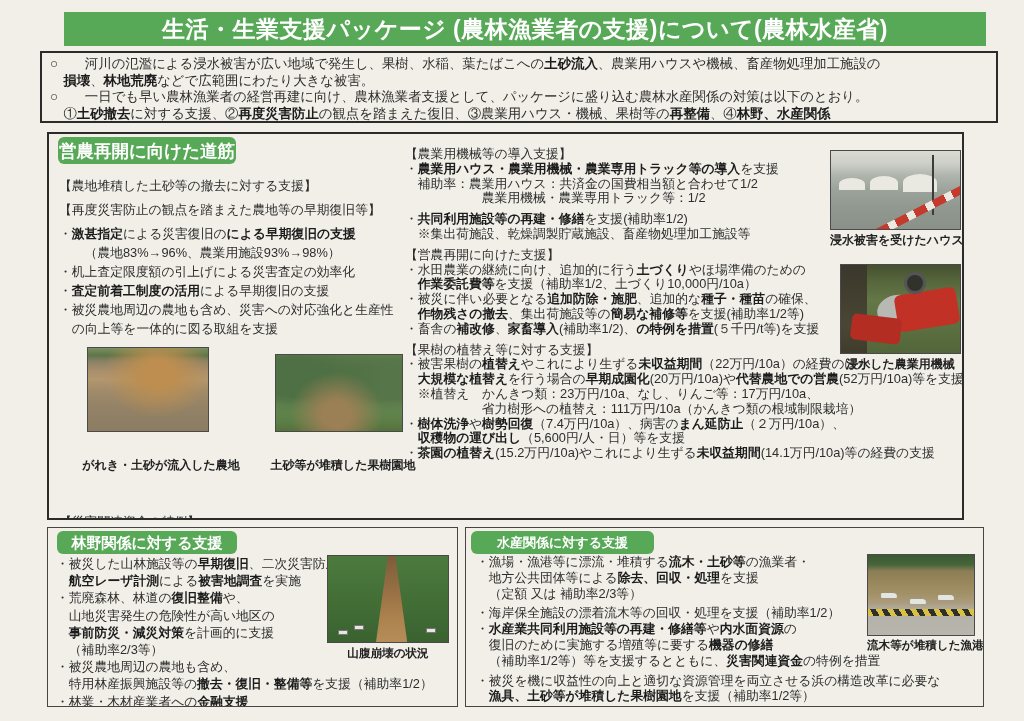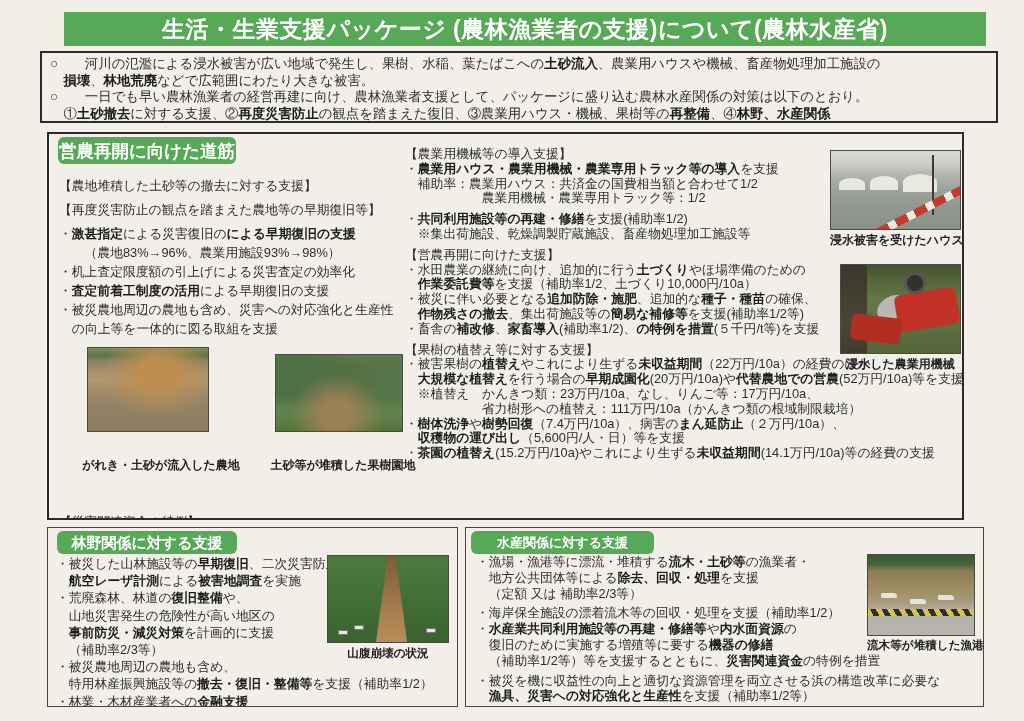--- a/index.html
+++ b/index.html
@@ -238,17 +238,17 @@
         <div class="line">・漁場・漁港等に漂流・堆積する<b>流木・土砂等</b>の漁業者・</div>
         <div class="line">　地方公共団体等による<b>除去、回収・処理</b>を支援</div>
         <div class="line">　（定額 又は 補助率2/3等）</div>
         <div class="gap"></div>
         <div class="line">・海岸保全施設の漂着流木等の回収・処理を支援（補助率1/2）</div>
         <div class="line">・<b>水産業共同利用施設等の再建・修繕等</b>や<b>内水面資源</b>の</div>
         <div class="line">　復旧のために実施する増殖等に要する<b>機器の修繕</b></div>
         <div class="line">　（補助率1/2等）等を支援するとともに、<b>災害関連資金</b>の特例を措置</div>
         <div class="gap"></div>
         <div class="line">・被災を機に収益性の向上と適切な資源管理を両立させる浜の構造改革に必要な</div>
-        <div class="line">　<b>漁具、災害への対応強化と生産性</b>を支援（補助率1/2等）</div>
+        <div class="line">　<b>漁具、土砂等が堆積した果樹園地</b>を支援（補助率1/2等）</div>
       </div>
   </div>
 
 </div>
 
 </body></html>

